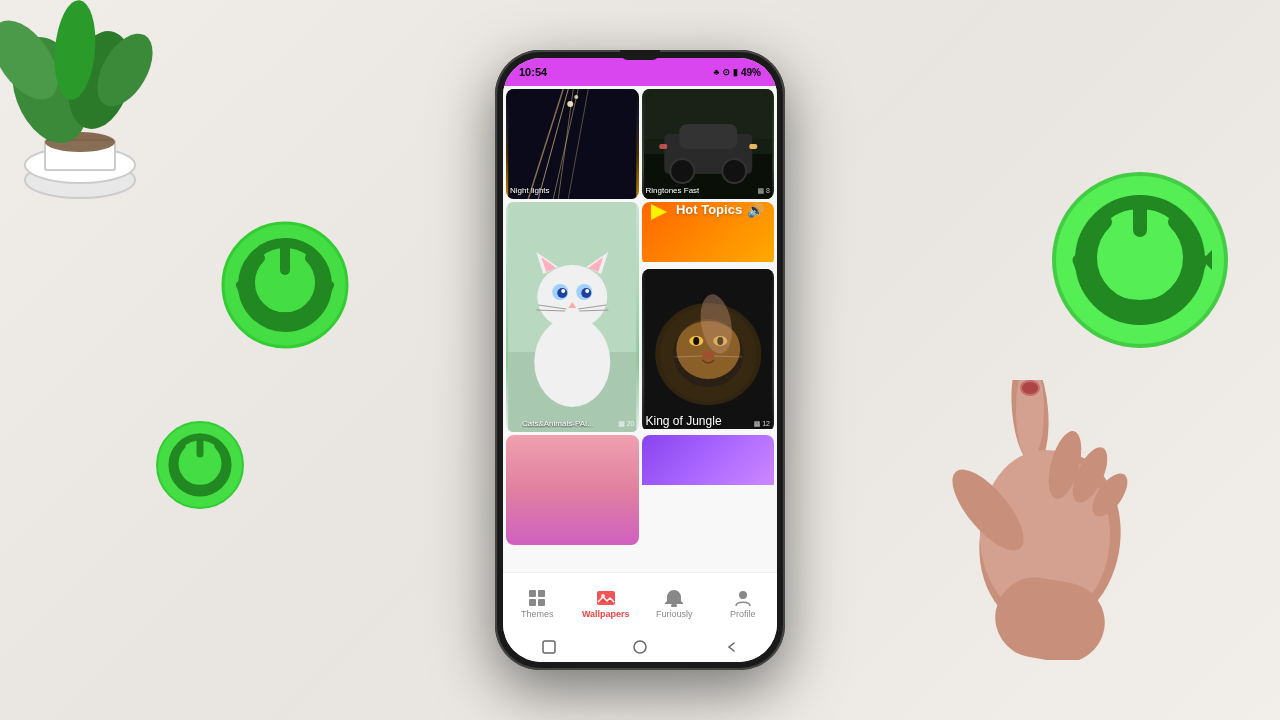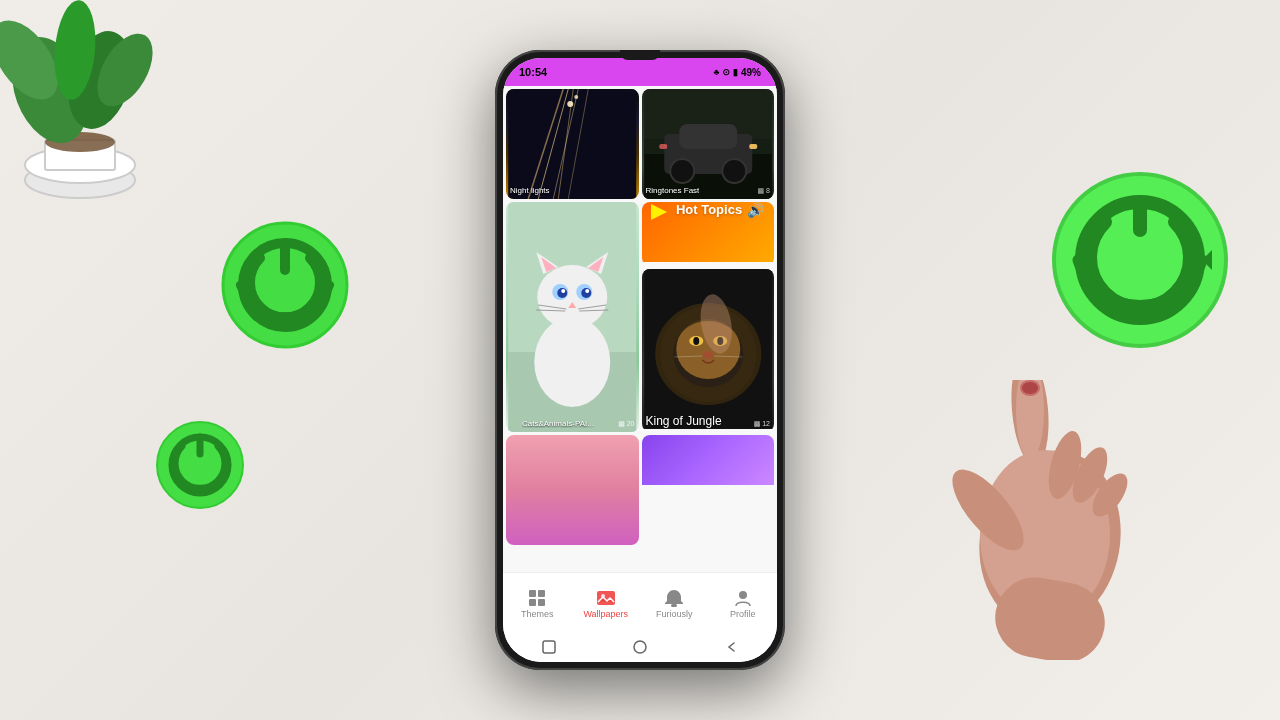--- a/index.html
+++ b/index.html
@@ -234,20 +234,21 @@
       justify-content: center;
     }
 
     .nav-label {
       font-size: 9px;
       color: #888;
     }
 
     .nav-label.active {
       color: #e44;
+      font-weight: bold;
     }
 
     .nav-icon.active svg path,
     .nav-icon.active svg rect {
       fill: #e44;
     }
 
     
     .android-nav {
       height: 30px;

